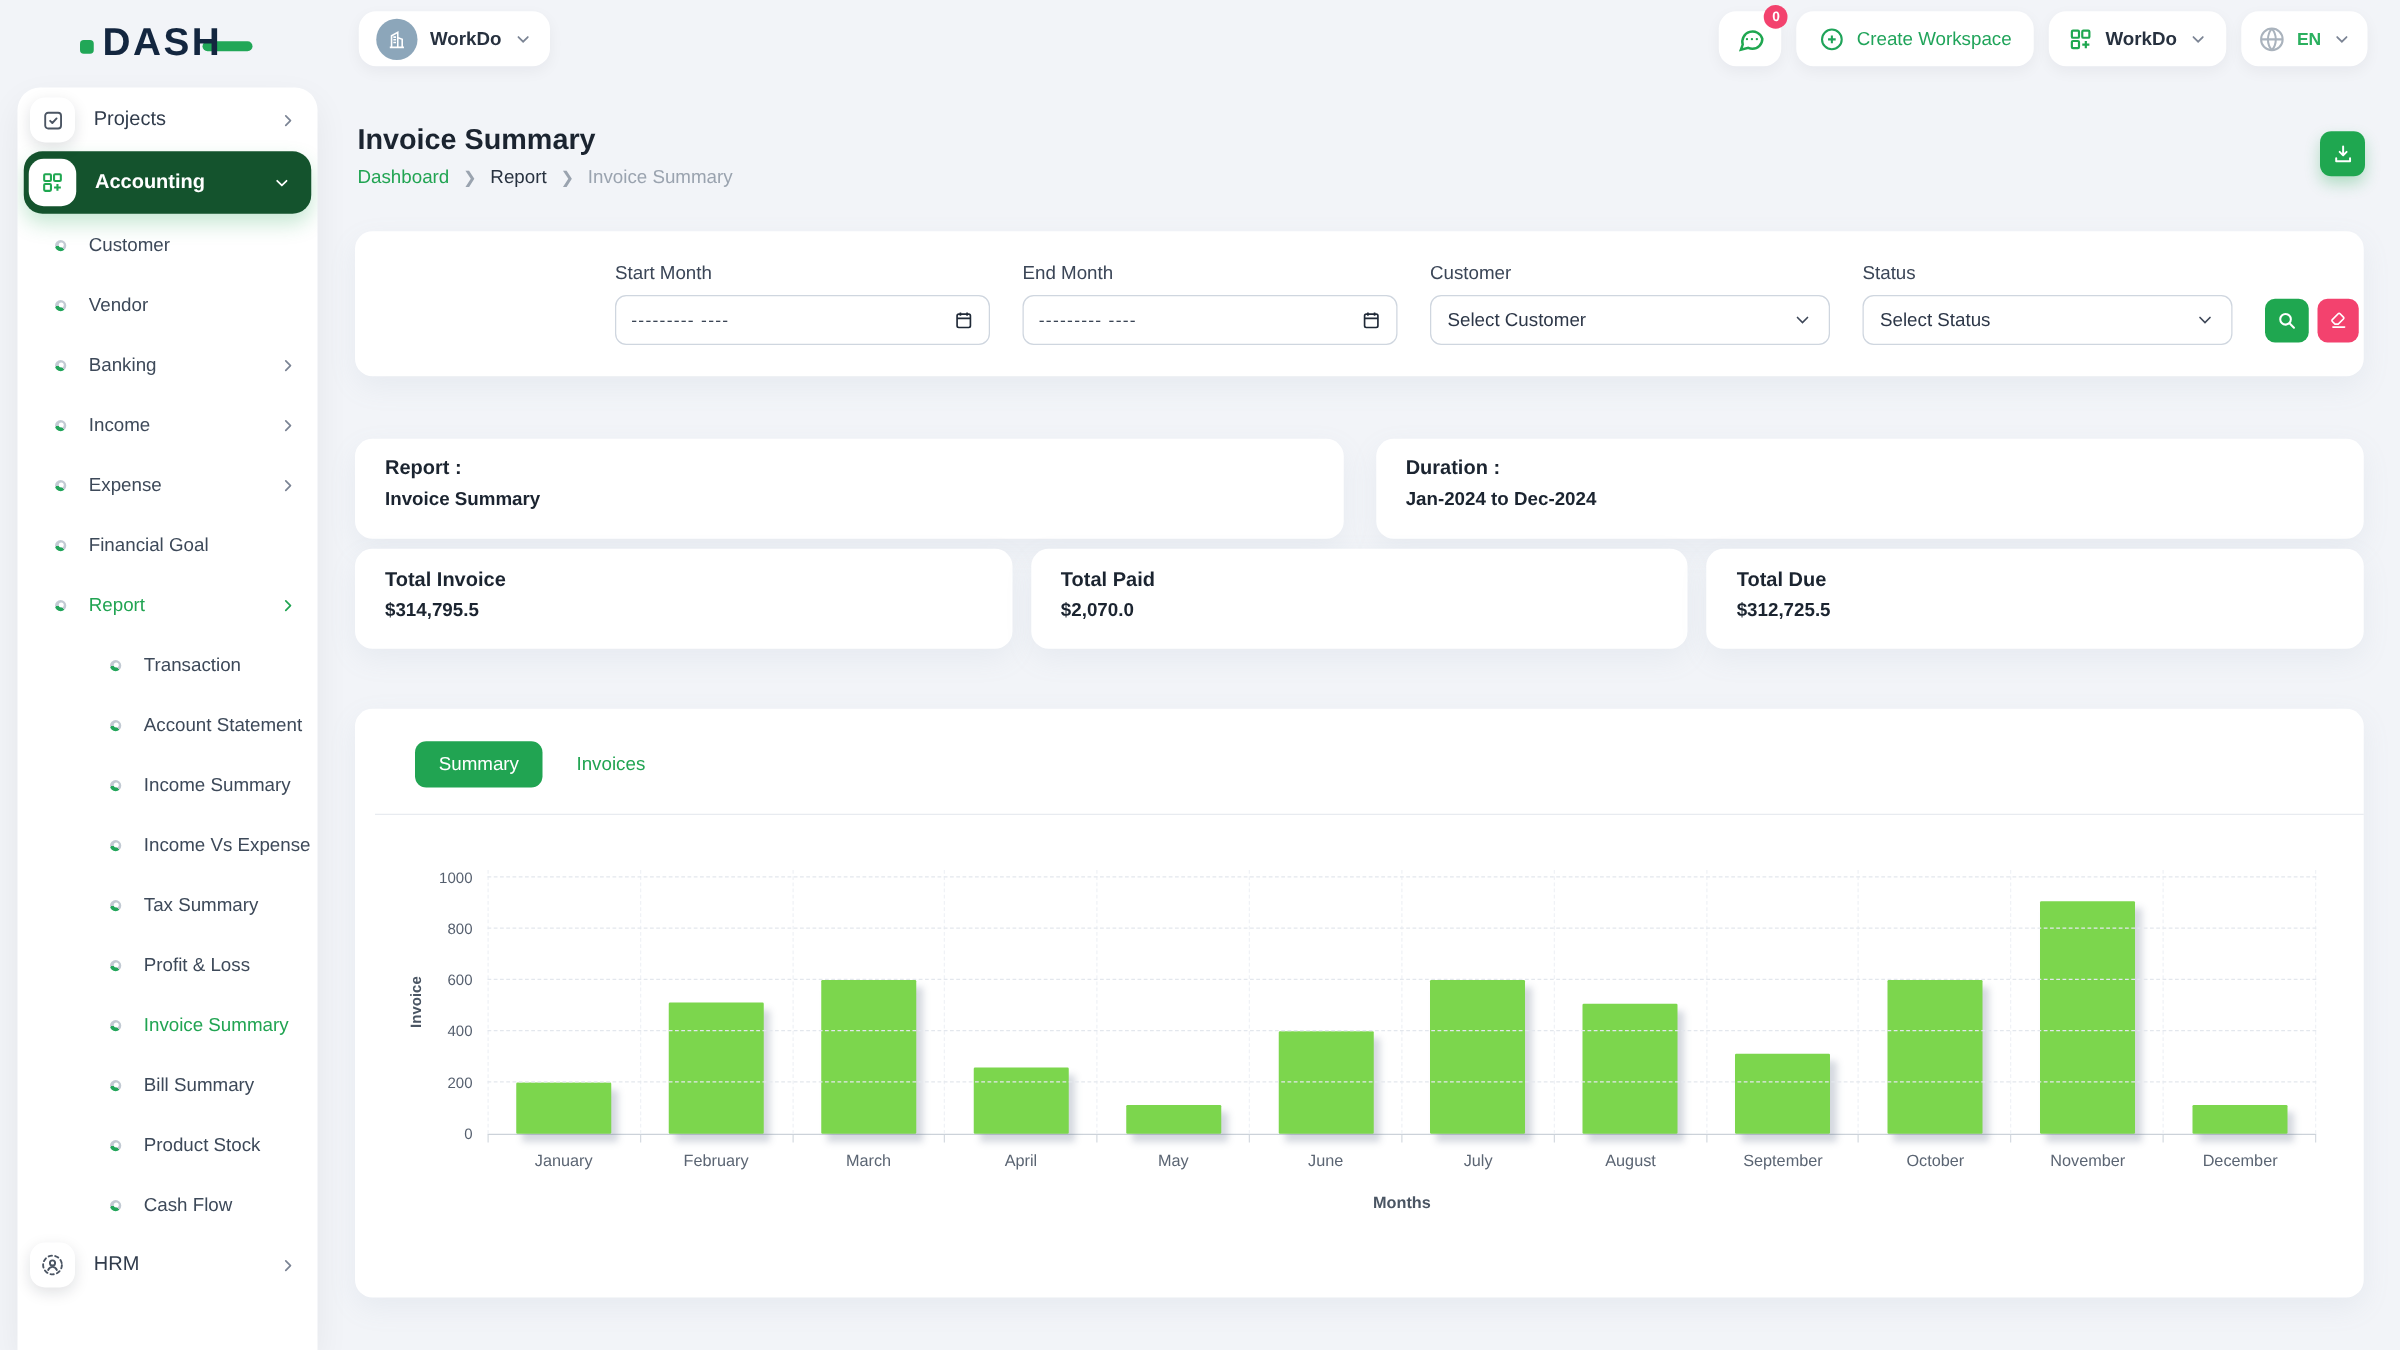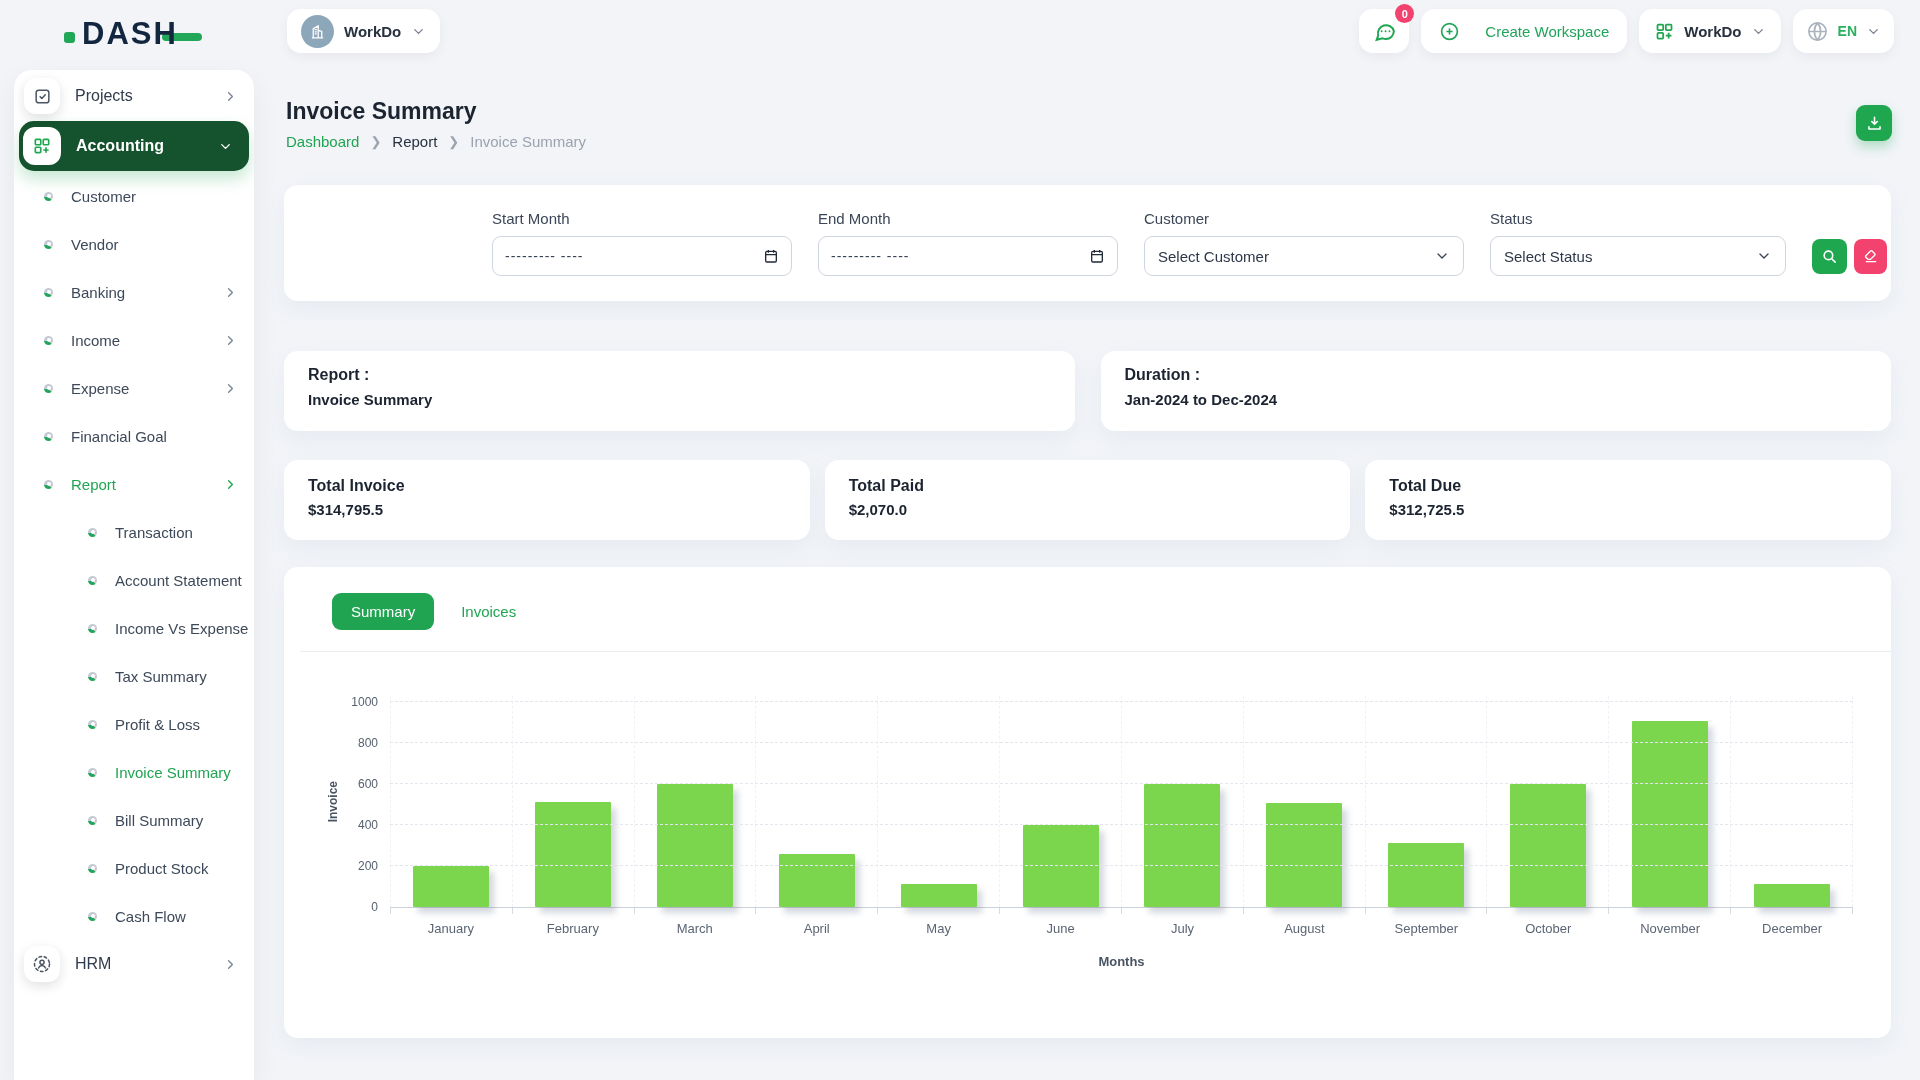--- a/index.html
+++ b/index.html
@@ -17,21 +17,21 @@
         display:flex;align-items:center;height:44px;box-sizing:border-box;cursor:pointer;}
   .ws-pill{position:absolute;left:287px;top:9px;padding:0 14px;gap:10px;}
   .avatar{width:33px;height:33px;border-radius:50%;background:#8ca6ba;display:flex;align-items:center;justify-content:center;}
   .ws-name{font-size:15px;font-weight:600;color:#27313f;}
   .chev{color:#7b8494;display:flex;align-items:center;}
   .chev svg{display:block;}
   .header-right{position:absolute;right:26px;top:9px;display:flex;gap:12px;}
   .chat-btn{width:50px;justify-content:center;position:relative;}
   .badge{position:absolute;top:-5px;right:-5px;min-width:19px;height:19px;border-radius:10px;background:#f3426e;
          color:#fff;font-size:11px;font-weight:700;display:flex;align-items:center;justify-content:center;padding:0 4px;box-sizing:border-box;}
-  .create-btn{padding:0 18px;gap:25px;}
+  .create-btn{padding:0 18px;gap:9px;}
   .create-label{font-size:15px;font-weight:500;color:#20a45a;}
   .switch-btn{padding:0 15px;gap:9px;}
   .lang-btn{padding:0 13px;gap:9px;}
   .lang-code{font-size:14px;font-weight:700;color:#2bb05f;}
 
   
   .sidebar{position:absolute;left:14px;top:70px;bottom:0;width:240px;background:#fff;
            border-radius:18px 18px 0 0;box-shadow:0 10px 28px rgba(15,23,42,.06);
            padding-top:2px;box-sizing:border-box;overflow:hidden;}
   .nav-item{height:48px;display:flex;align-items:center;padding:0 16px 0 10px;box-sizing:border-box;cursor:pointer;}
@@ -82,21 +82,21 @@
   .filter-actions{margin-left:auto;display:flex;gap:7px;transform:translateY(13px);}
   .act-btn{width:35px;height:35px;border-radius:8px;display:flex;align-items:center;justify-content:center;cursor:pointer;}
   .act-search{background:#1fa750;}
   .act-reset{background:#f3426e;width:33px;}
 
   .cards-row{position:absolute;left:284px;top:351px;width:1607px;display:flex;gap:26px;}
   .info-card{flex:1;height:80px;padding:15px 24px;}
   .info-label{font-size:16px;font-weight:700;color:#1b2430;}
   .info-value{font-size:15px;font-weight:700;color:#1b2430;margin-top:7px;}
 
-  .totals-row{position:absolute;left:284px;top:460px;width:1607px;display:flex;gap:15px;}
+  .totals-row{position:absolute;left:284px;top:439px;width:1607px;display:flex;gap:15px;}
   .total-card{flex:1;height:80px;padding:17px 24px;}
   .total-label{font-size:16px;font-weight:600;color:#1b2430;}
   .total-value{font-size:15px;font-weight:700;color:#1b2430;margin-top:6px;}
 
   
   .chart-card{position:absolute;left:284px;top:567px;width:1607px;height:471px;}
   .tabs-row{display:flex;align-items:center;padding:26px 0 0 32px;}
   .tab-active{background:#21a452;color:#fff;font-size:15px;padding:10px 19px;border-radius:9px;cursor:pointer;text-align:right;}
   .tab-link{color:#21a452;font-size:15px;margin-left:27px;cursor:pointer;}
   .tabs-divider{border-bottom:1px solid #e8ebf0;margin-top:21px;}
@@ -281,20 +281,24 @@
       <div class="nav-item sub2">
         <span class="bullet"></span>
         <span class="nav-label">Transaction</span>
       </div>
       <div class="nav-item sub2">
         <span class="bullet"></span>
         <span class="nav-label">Account Statement</span>
       </div>
       <div class="nav-item sub2">
         <span class="bullet"></span>
+        <span class="nav-label">Income Summary</span>
+      </div>
+      <div class="nav-item sub2">
+        <span class="bullet"></span>
         <span class="nav-label">Income Vs Expense</span>
       </div>
       <div class="nav-item sub2">
         <span class="bullet"></span>
         <span class="nav-label">Tax Summary</span>
       </div>
       <div class="nav-item sub2">
         <span class="bullet"></span>
         <span class="nav-label">Profit &amp; Loss</span>
       </div>

